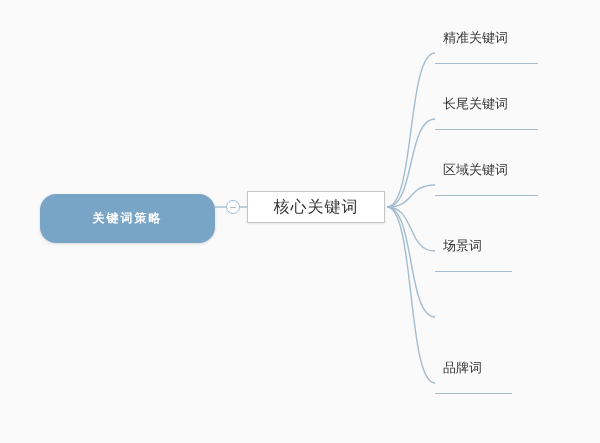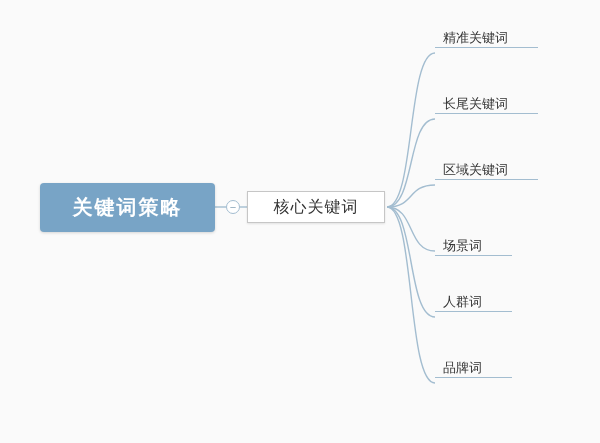--- a/index.html
+++ b/index.html
@@ -37,28 +37,28 @@
   }
   .node{
     position:absolute;
     box-sizing:border-box;
     display:flex;
     align-items:center;
     justify-content:center;
     z-index:2;
   }
   .root-node{
-    left:40px; top:183px;
+    left:40px; top:194px;
     width:175px; height:49px;
     background:var(--root-bg);
     color:var(--root-text);
-    font-size:20px;
+    font-size:12px;
     font-weight:bold;
     letter-spacing:2px;
-    border-radius:4px;
+    border-radius:16px;
     box-shadow:0 1px 3px rgba(0,0,0,0.15);
   }
   .branch-node{
     left:247px; top:191px;
     width:138px; height:32px;
     background:var(--branch-bg);
     border:1px solid var(--branch-border);
     border-radius:0;
     color:var(--branch-text);
     font-size:16px;
@@ -81,21 +81,21 @@
     z-index:3;
     cursor:pointer;
   }
   .leaf{
     position:absolute;
     left:435px;
     box-sizing:border-box;
     font-size:13px;
     line-height:18px;
     color:var(--leaf-text);
-    padding:0 30px 0 8px;
+    padding:0 30px 16px 8px;
     border-bottom:1px solid var(--line);
     white-space:nowrap;
     z-index:2;
   }
   .leaf-1{top:29px;}
   .leaf-2{top:95px;}
   .leaf-3{top:161px;}
   .leaf-4{top:227px;margin-top:10px;}
   .leaf-5{top:293px;}
   .leaf-6{top:359px;}
@@ -130,17 +130,16 @@
   </div>
 
   <div class="leaf leaf-1">精准关键词</div>
 
   <div class="leaf leaf-2">长尾关键词</div>
 
   <div class="leaf leaf-3">区域关键词</div>
 
   <div class="leaf leaf-4">场景词</div>
 
-  <div class="leaf leaf-5">人群词</div>
 
   <div class="leaf leaf-6">品牌词</div>
 
 </div>
 
 </body></html>

